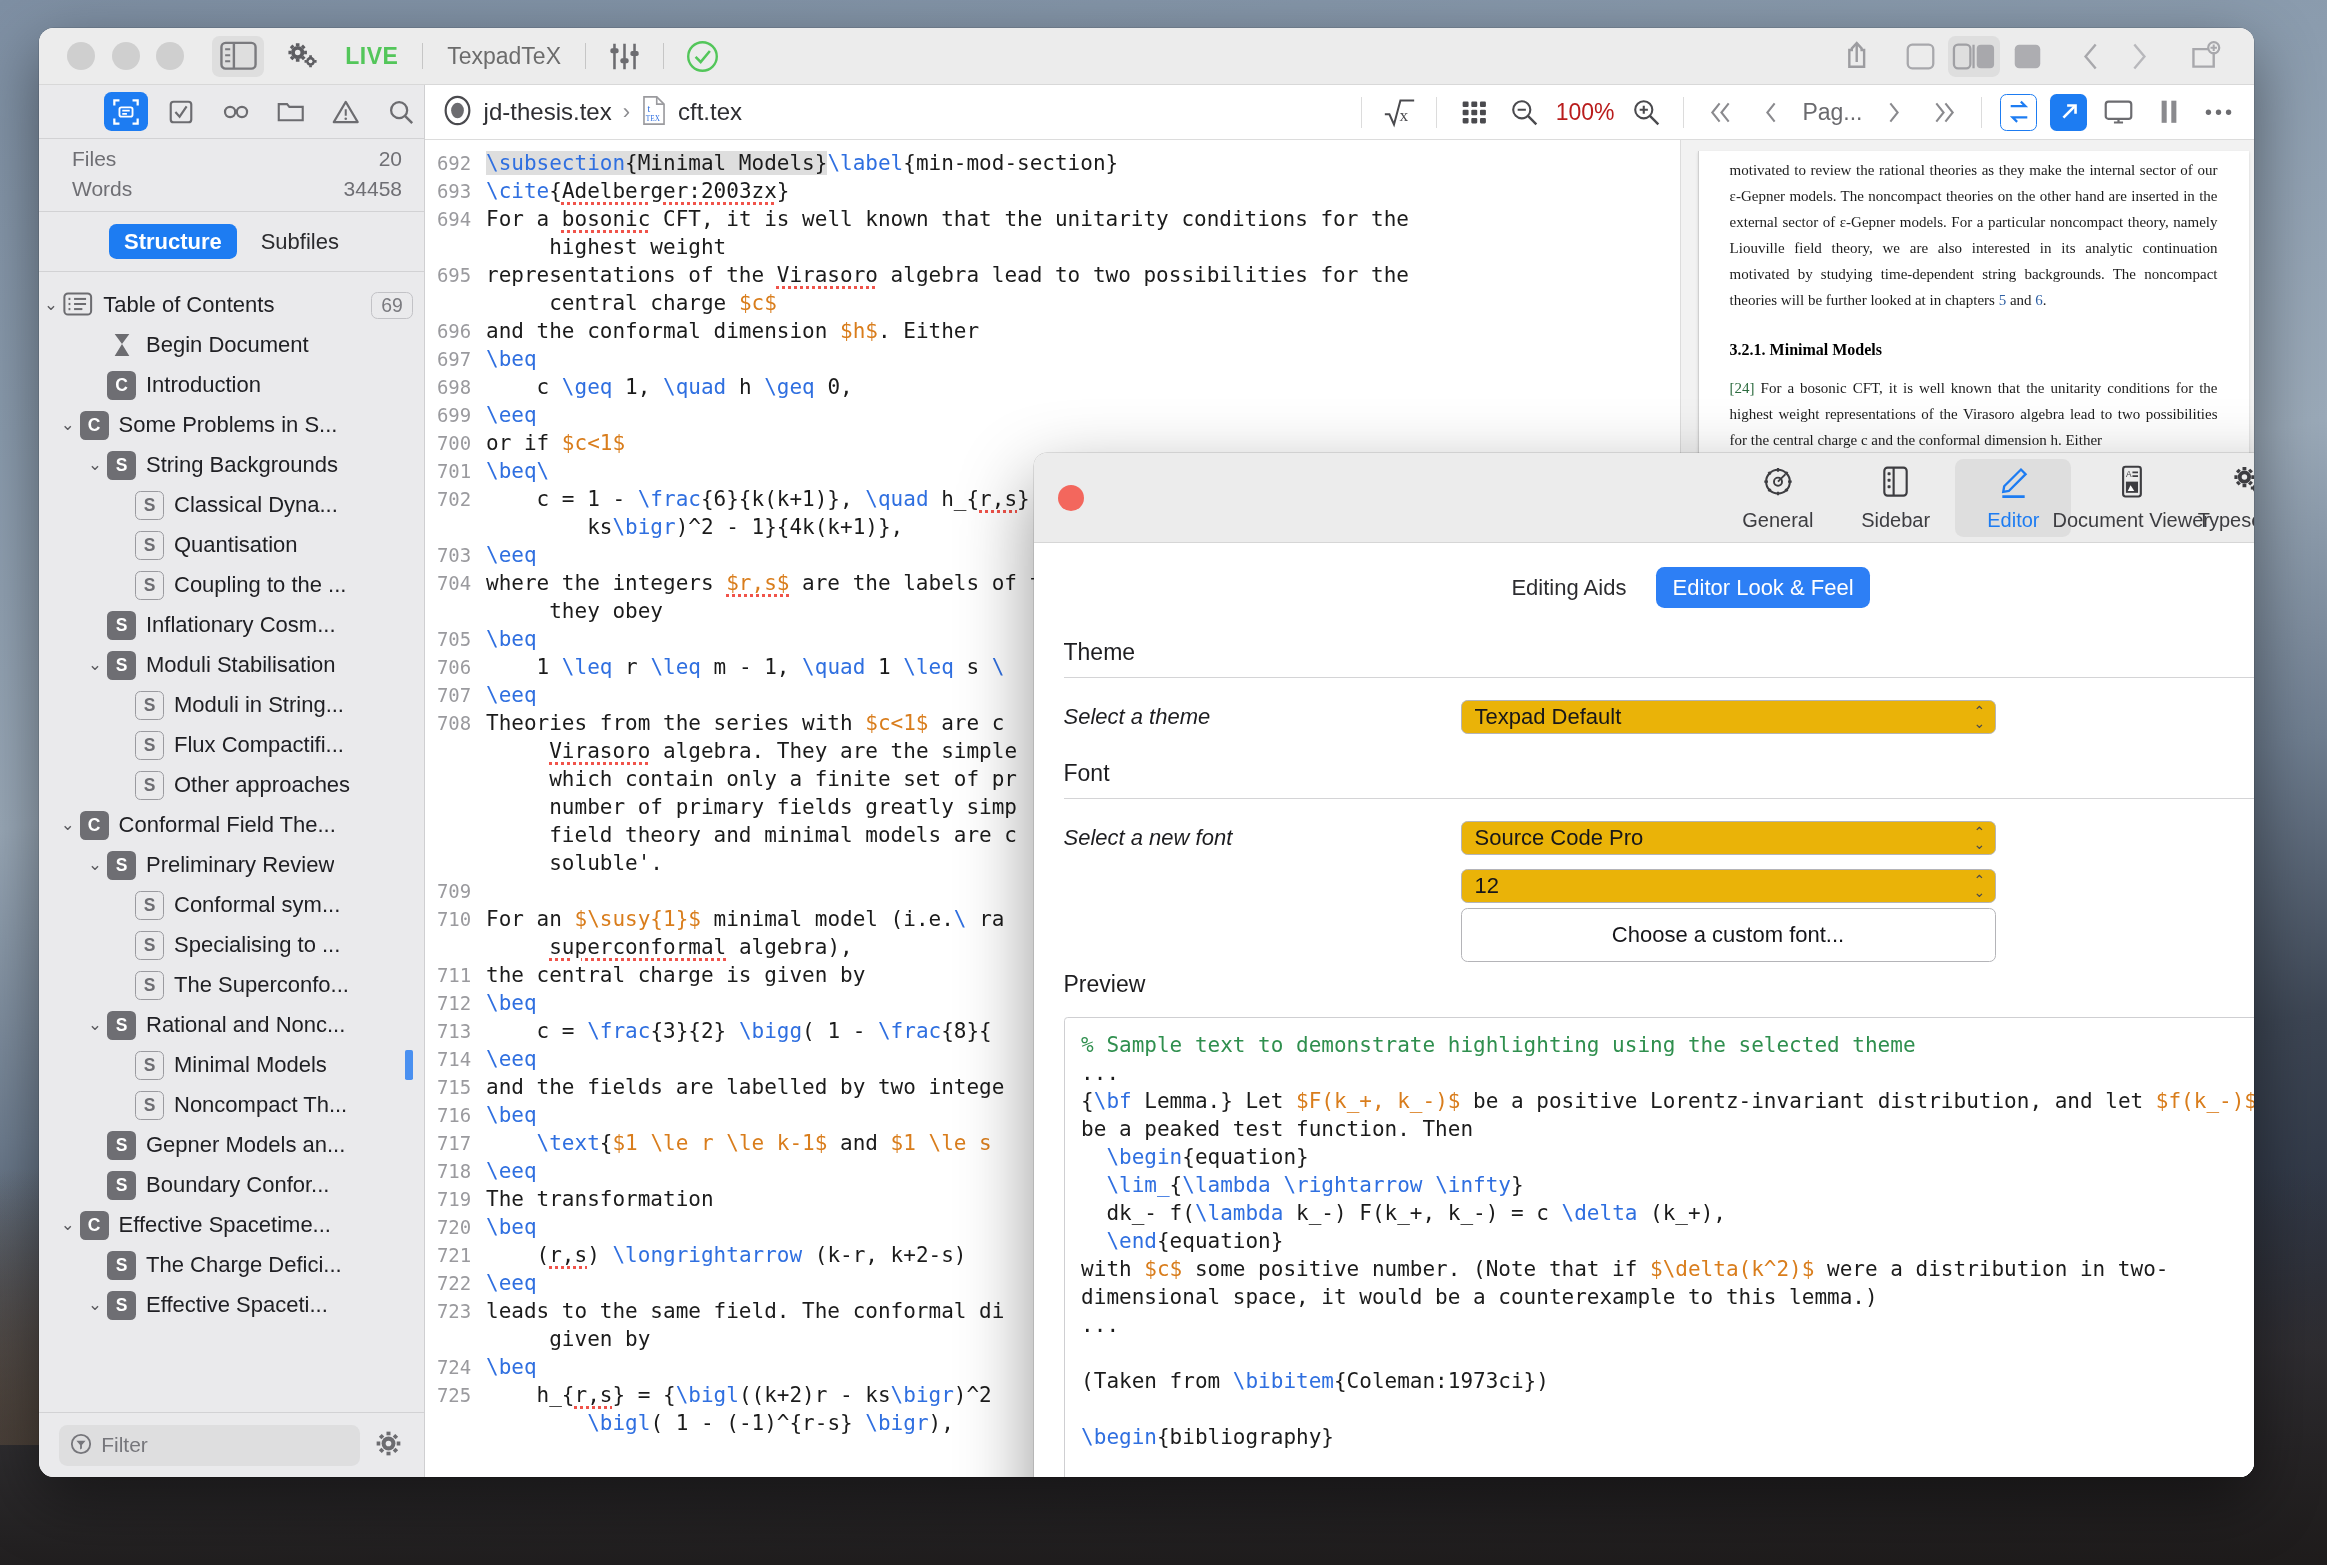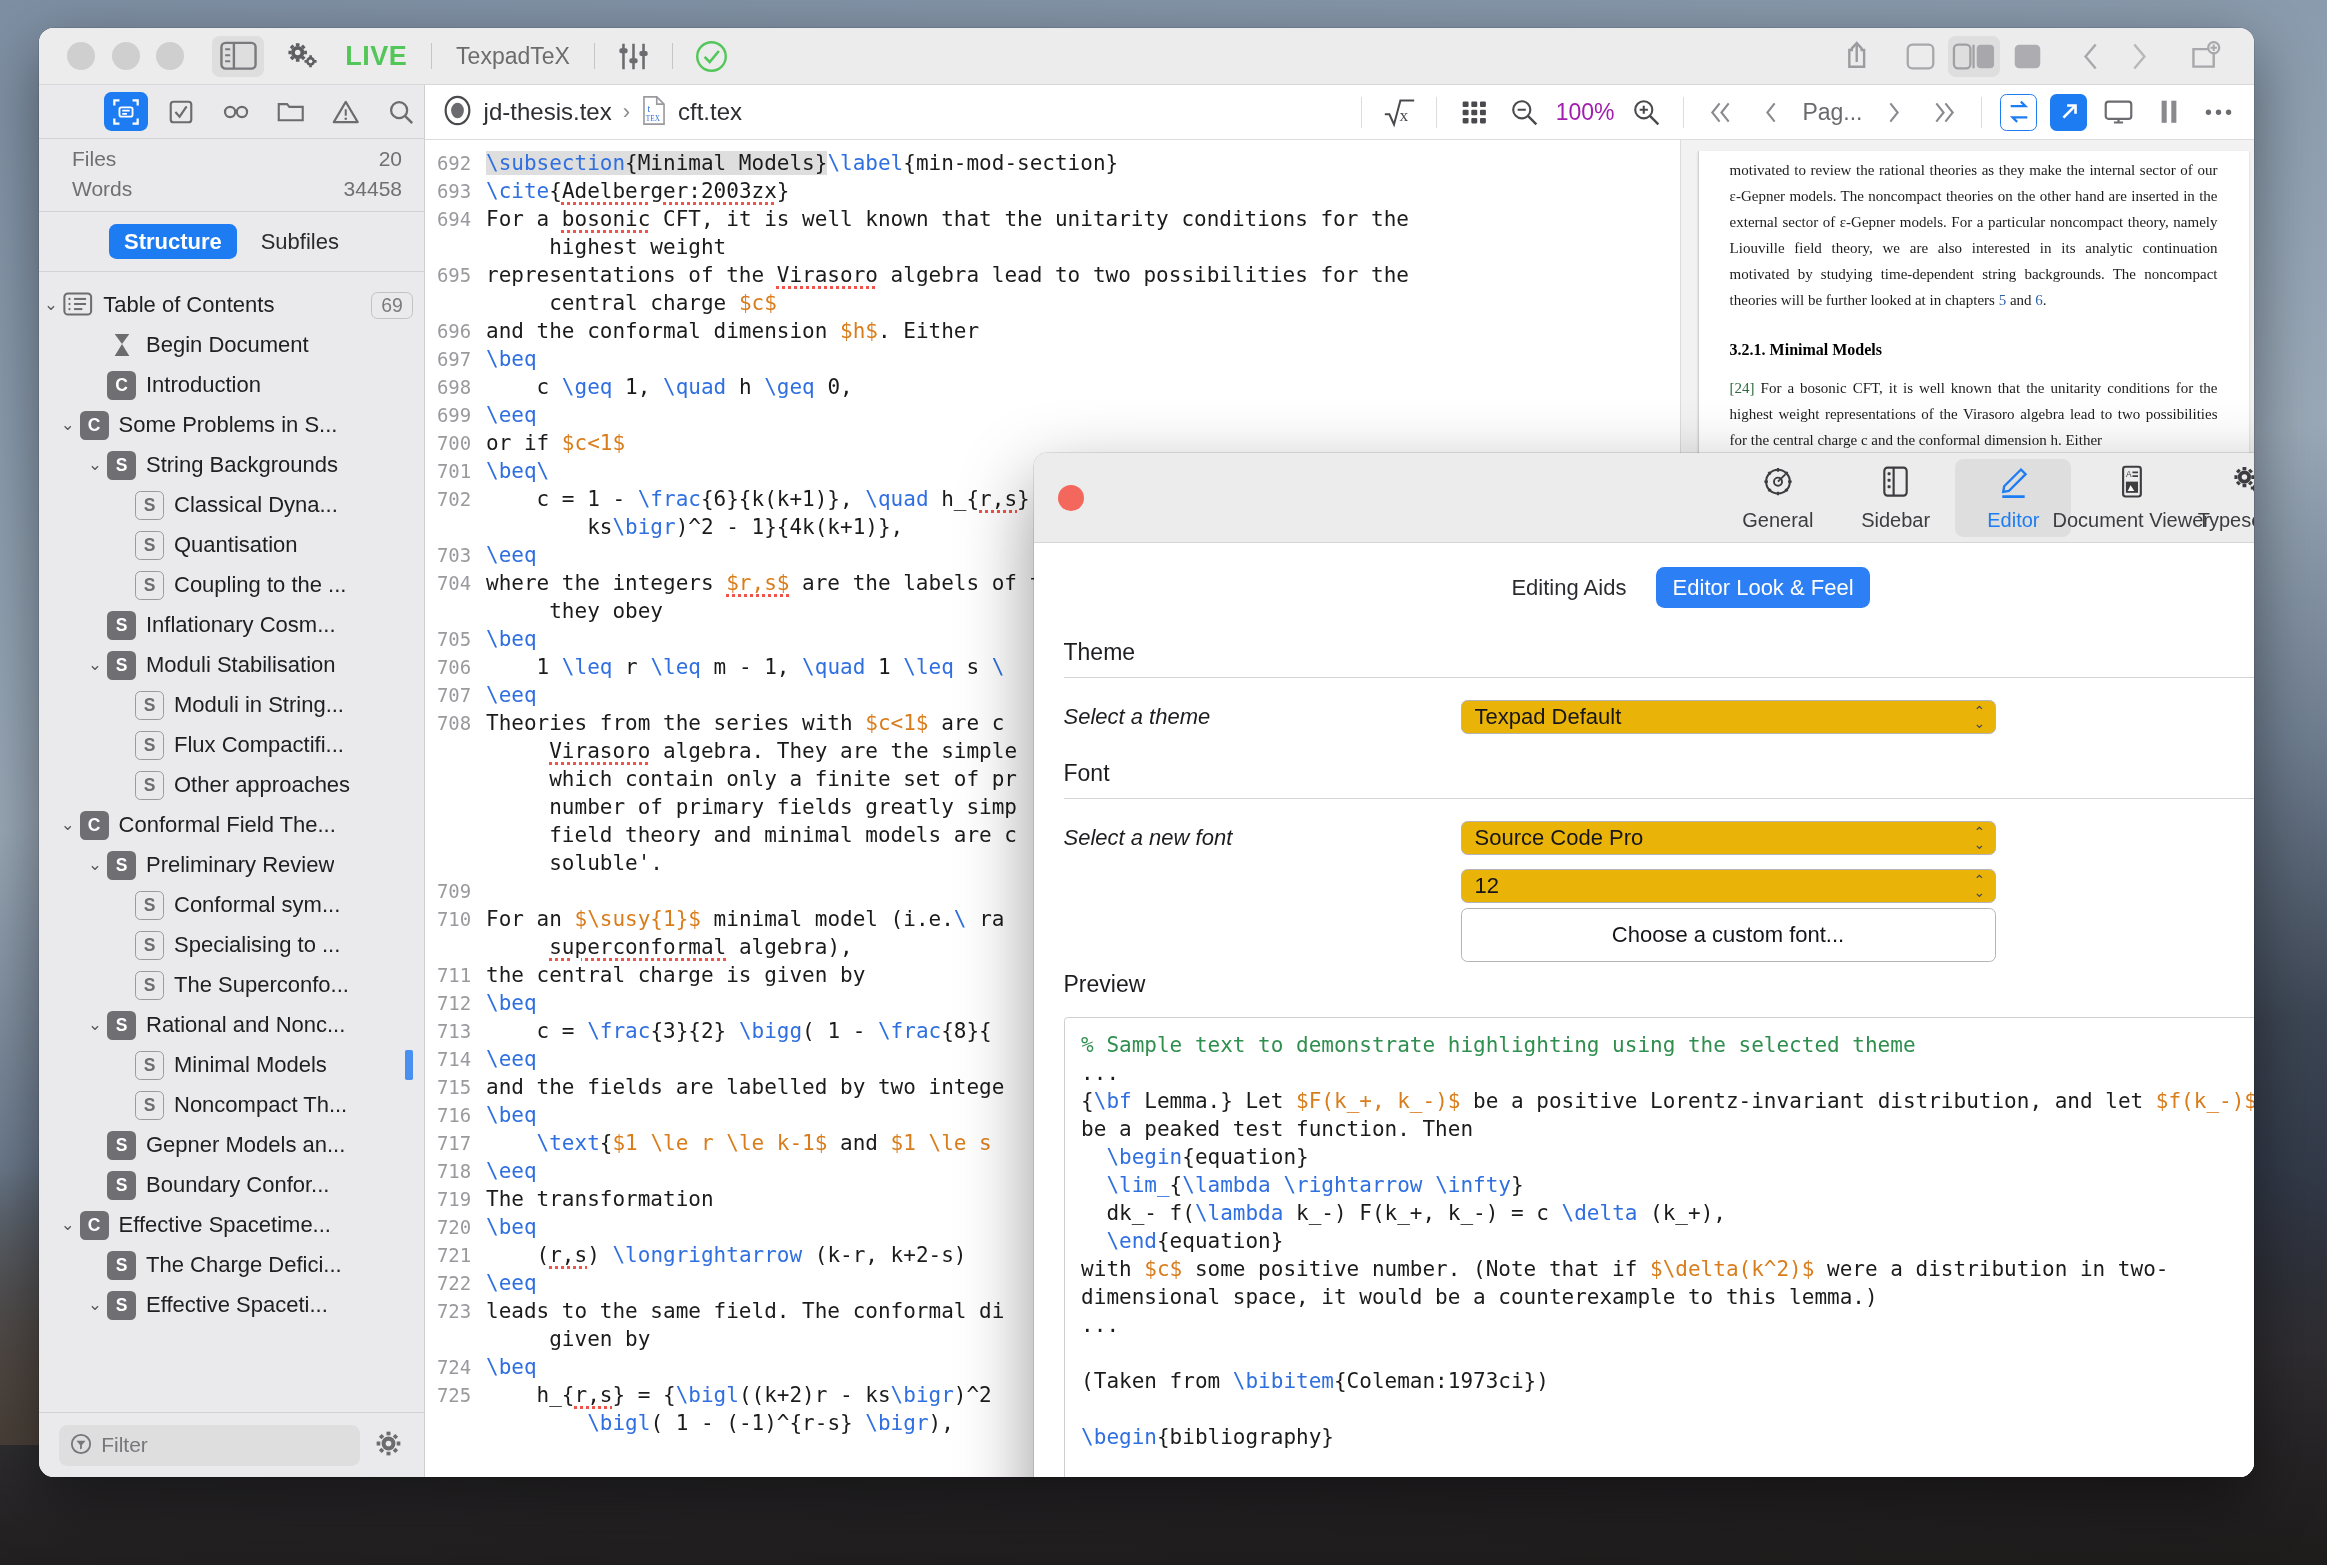--- a/index.html
+++ b/index.html
@@ -19,21 +19,21 @@
     background:#fff; border-radius:14.8px; box-shadow:0 22px 65px rgba(0,0,0,.45), 0 0 0 0.5px rgba(0,0,0,.18);
     overflow:hidden; }
 
   .titlebar { height:57px; background:#ececec; display:flex; align-items:center;
     padding-left:28px; border-bottom:0.5px solid #d8d8d8; position:relative; }
   .traffic { display:flex; gap:16.6px; align-items:center; }
   .tl { width:28px; height:28px; border-radius:50%; background:#cfcfcf; }
   .tb-btn { width:52px; height:41px; border-radius:7.4px; display:flex; align-items:center; justify-content:center; }
   .tb-btn.on { background:#dedede; }
   .sep-v { width:0.9px; height:26px; background:#c6c6c6; }
-  .live { color:#53c65a; font-weight:700; font-size:27px; letter-spacing:0.5px; }
+  .live { color:#53c65a; font-weight:700; font-size:23px; letter-spacing:0.5px; }
   .engine { color:#6c6c6c; font-size:23px; }
   .tb-right { position:absolute; right:31px; display:flex; align-items:center; gap:9.2px; }
 
   
   .body-row { display:flex; height:1392px; }
 
   
   .sidebar { width:386px; background:#eaeaec; border-right:0.5px solid #cfcfd1;
     display:flex; flex-direction:column; }
   .sb-icons { height:54px; display:flex; align-items:center; gap:11px; padding-left:65px;
@@ -68,21 +68,21 @@
 
   
   .editor-col { flex:1; display:flex; flex-direction:column; background:#fff; min-width:0; }
   .ed-toolbar { height:55px; display:flex; align-items:center; background:#fff;
     border-bottom:0.5px solid #dcdcdc; padding:0 16.6px; }
   .crumb { display:flex; align-items:center; gap:11px; }
   .crumb-txt { font-size:24px; color:#2e2e32; }
   .crumb-sep { font-size:22px; color:#8c8c90; }
   .ed-tb-right { margin-left:auto; display:flex; align-items:center; gap:13px; }
   .ed-sep { width:0.9px; height:31px; background:#dcdcdc; margin:0 5.5px; }
-  .zoom-lbl { font-size:23px; color:#a21caf; }
+  .zoom-lbl { font-size:23px; color:#b91c1c; }
   .page-lbl { font-size:23px; color:#6a6a6e; }
   .ico-btn { width:37px; height:37px; display:flex; align-items:center; justify-content:center; }
   .ico-btn.accent { background:#1d7cf2; border-radius:6.5px; }
   .ico-btn.outlined { border:1.8px solid #1d7cf2; border-radius:6.5px; }
 
   .panes { flex:1; display:flex; min-height:0; }
   .code-pane { flex:1; position:relative; overflow:hidden; background:#fff; min-width:0; }
   .code { font-family:"DejaVu Sans Mono", monospace; font-size:21px; line-height:28px;
     padding:9.2px 0 0 0; white-space:pre; }
   .ln { display:flex; }

